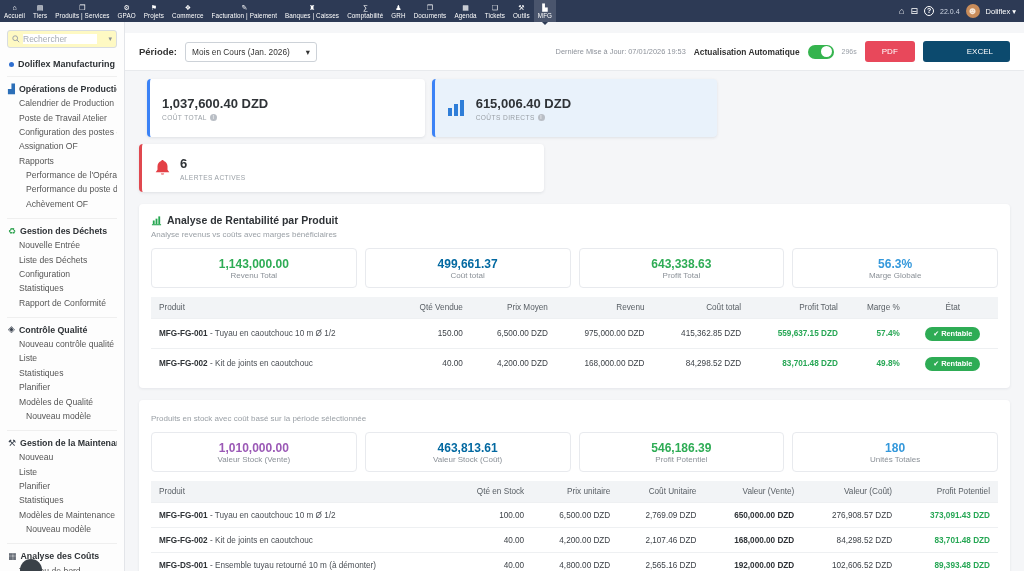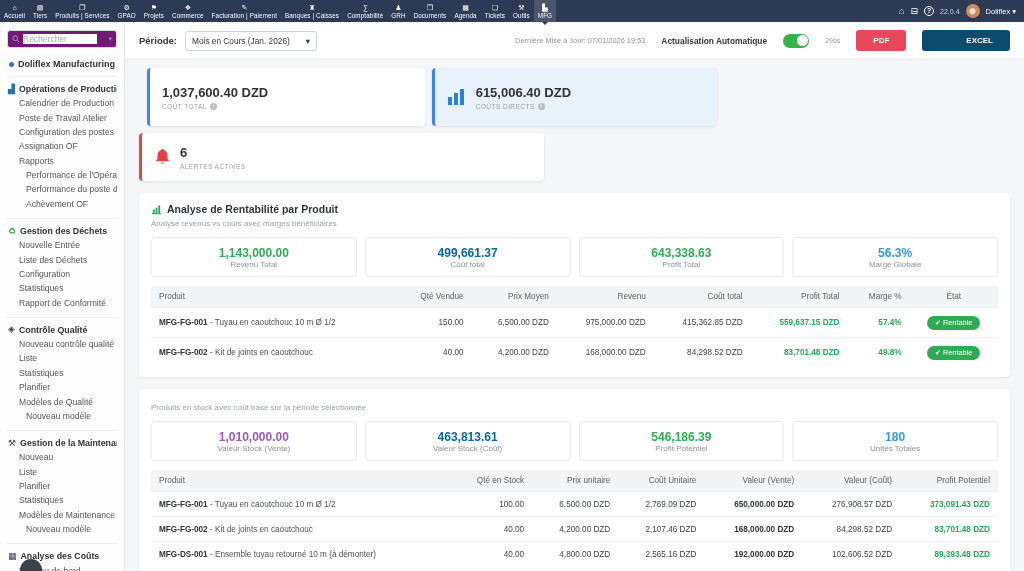--- a/index.html
+++ b/index.html
@@ -22,21 +22,21 @@
     font-size:7px; line-height:8px; text-align:center; font-weight:bold; cursor:pointer; }
   .version { font-size:7px; color:#cfd6e4; }
   .avatar { width:14px; height:14px; border-radius:50%; background:#c98c5a; color:#f6e7d8;
     font-size:10px; line-height:14px; text-align:center; overflow:hidden; cursor:pointer; }
   .username { font-size:7.5px; cursor:pointer; }
 
   
   .sidebar { position:fixed; top:22px; left:0; width:125px; bottom:0; background:#fdfdfd;
     border-right:1px solid #e3e5e9; padding:8px 7px; overflow:hidden; }
   .search-box { display:flex; align-items:center; gap:3px; border:1px solid #d8dce1;
-    border-radius:3px; height:18px; padding:0 4px; background:#701a75; }
+    border-radius:3px; height:18px; padding:0 4px; background:#fef9c3; }
   .search-box svg { flex:none; }
   .search-box input { border:none; outline:none; width:74px; font-size:8.5px; color:#555;
     font-family:inherit; }
   .search-box input::placeholder { color:#a6acb4; }
   .search-caret { margin-left:auto; color:#8a9097; font-size:7px; cursor:pointer; }
   .brand { display:flex; align-items:center; gap:4px; margin:11px 0 2px 2px;
     font-size:9px; font-weight:bold; color:#2f3337; }
   .brand-dot { width:5px; height:5px; border-radius:50%; background:#2f6fd0; flex:none; }
   .sb-section { margin-top:7px; padding-top:6px; border-top:1px solid #efefef; }
   .sb-head { display:flex; align-items:center; gap:4px; font-size:8.8px; font-weight:bold;
@@ -46,34 +46,34 @@
   .sb-item { font-size:8.6px; color:#555; padding:2.2px 0 2.2px 12px; white-space:nowrap;
     overflow:hidden; cursor:pointer; }
   .sb-item.indent { padding-left:19px; }
   .sb-bottom-btn { position:fixed; left:20px; bottom:-10px; width:22px; height:22px;
     border-radius:50%; background:#3a4148; cursor:pointer; }
 
   
   .main { position:fixed; left:125px; top:22px; right:0; bottom:0; background:#f5f6f8;
     overflow:hidden; }
   .toolbar { height:38px; background:#fff; border-bottom:1px solid #e8eaed;
-    display:flex; align-items:center; padding:0 14px; gap:8px; }
+    display:flex; align-items:center; padding:0 14px; gap:8px;margin-top:11px; }
   .period-label { font-size:9.5px; font-weight:bold; color:#333; }
   .period-select { display:flex; align-items:center; justify-content:space-between;
     width:132px; height:20px; border:1px solid #cdd2d8; border-radius:3px; background:#fff;
     font-size:8.3px; color:#333; padding:0 6px; cursor:pointer; }
-  .tb-right { margin-left:auto; display:flex; align-items:center; gap:16px; }
+  .tb-right { margin-left:auto; display:flex; align-items:center; gap:8px; }
   .last-update { font-size:7.4px; color:#8d929a; }
   .auto-label { font-size:8.4px; font-weight:bold; color:#333; }
   .toggle { width:26px; height:14px; border-radius:8px; background:#35b44e; position:relative;
     cursor:pointer; flex:none; }
   .toggle .knob { position:absolute; right:1.5px; top:1.5px; width:11px; height:11px;
     border-radius:50%; background:#fff; }
   .countdown { font-size:7px; color:#9aa0a8; }
-  .btn { border:none; border-radius:3px; color:#fff; font-size:8px; font-weight:bold;
+  .btn { border:none; border-radius:3px; color:#fff; font-size:8px; font-weight:normal;
     padding:6px 17px; cursor:pointer; font-family:inherit; }
   .btn-pdf { background:#e8485b; } .btn-excel { background:#0c4a6e;padding-left:44px; }
 
   .content { padding:8px 14px 0; }
 
   
   .kpi-row1 { display:grid; grid-template-columns:1fr 1fr 1fr; gap:7px; }
   .kpi-row2 { display:grid; grid-template-columns:46.5% 1fr; gap:7px; margin-top:7px; }
   .kpi { background:#fff; border-radius:4px; border-left:3px solid transparent;
     box-shadow:0 1px 3px rgba(30,40,60,.10); padding:11px 12px; display:flex;
@@ -111,21 +111,21 @@
   tbody td { padding:7.5px 8px; border-top:1px solid #eef0f2; text-align:right;
     color:#3a3f45; white-space:nowrap; }
   tbody td:first-child { text-align:left; }
   td .pcode { font-weight:bold; color:#2f3337; }
   td .pdesc { color:#4a4f55; }
   .t-profit td:nth-child(6), .t-profit td:nth-child(7) { color:#27a755; font-weight:bold; }
   .t-profit th:last-child, .t-profit td:last-child { text-align:center; }
   .t-inv td:nth-child(5) { font-weight:bold; color:#2f3337; }
   .t-inv td:nth-child(7) { color:#27a755; font-weight:bold; }
   .badge { display:inline-block; background:#2eac55; color:#fff; border-radius:9px;
-    padding:2.5px 8px; font-size:7.4px; font-weight:normal; }
+    padding:2.5px 8px; font-size:7.4px; font-weight:bold; }
   .badge::before { content:"✔ "; font-size:7px; }
 </style>
 </head>
 <body>
 
 <div class="navbar">
 
     <div class="nav-item">
       <span class="ni">⌂</span>
       <span class="nl">Accueil</span>

